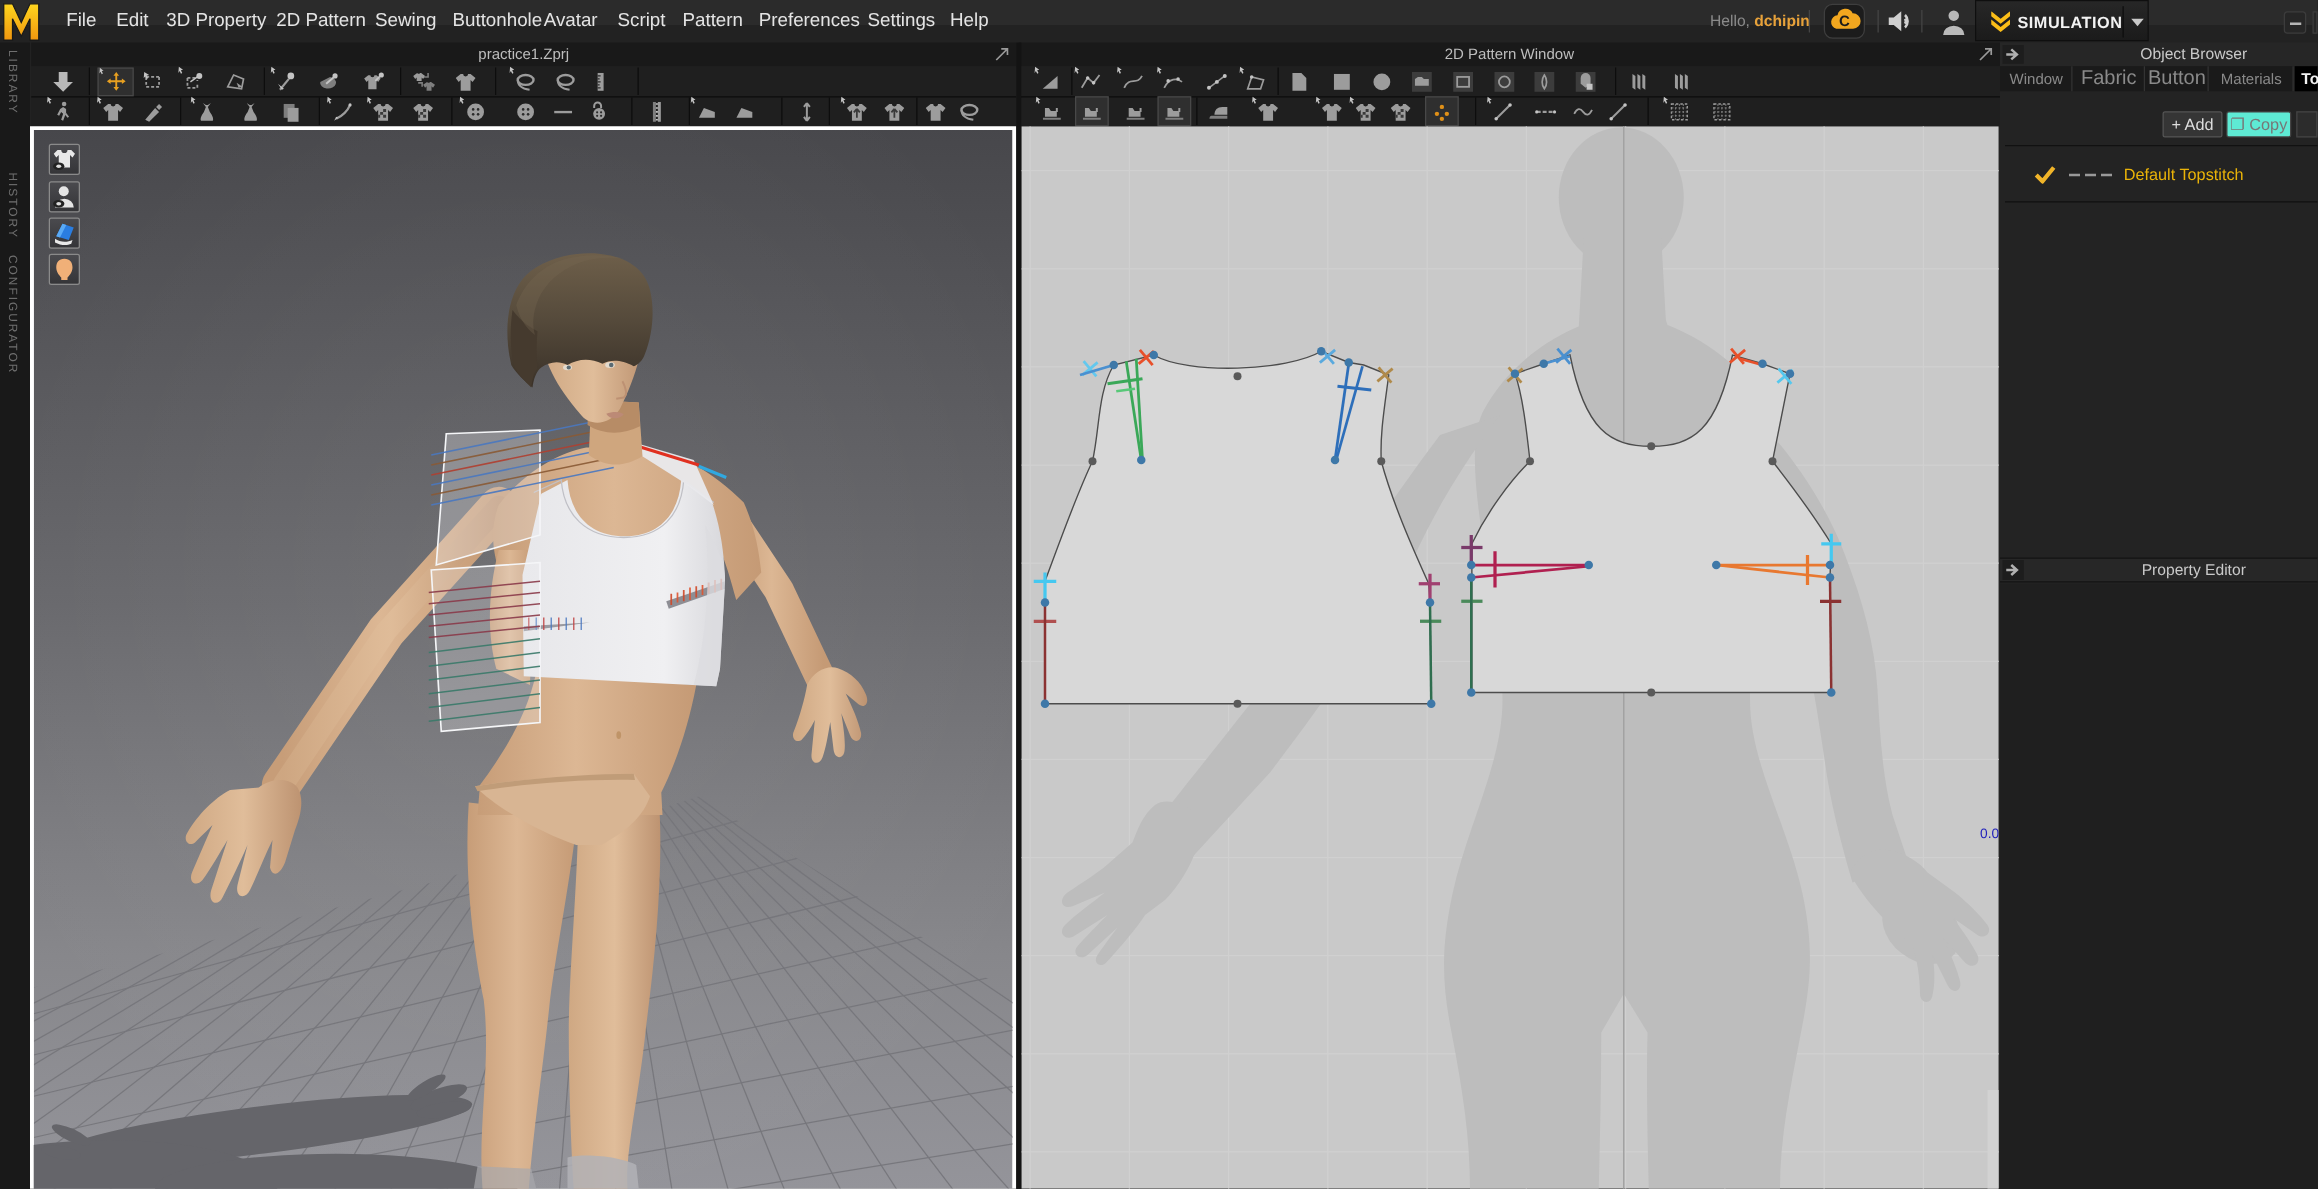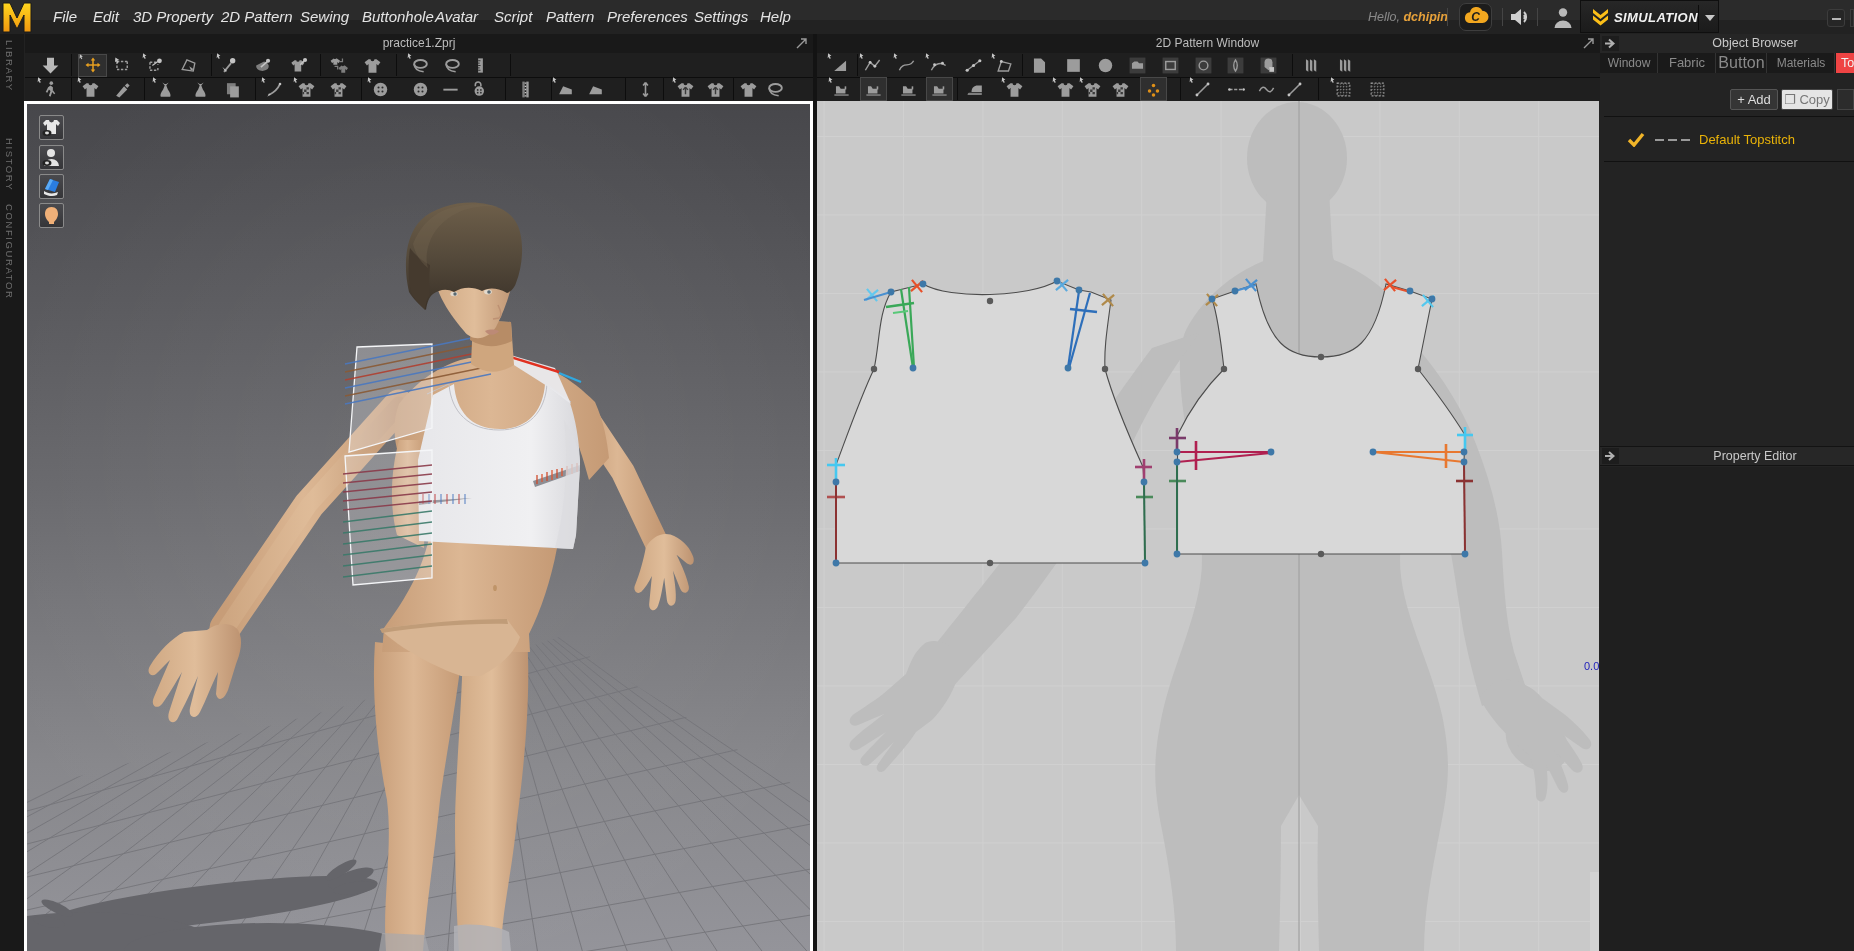--- a/index.html
+++ b/index.html
@@ -1,16 +1,16 @@
 <!DOCTYPE html>
 <html><head><meta charset="utf-8"><style>
 *{margin:0;padding:0;box-sizing:border-box;}
 html,body{width:1854px;height:951px;overflow:hidden;background:#222;font-family:"Liberation Sans",sans-serif;}
 .abs{position:absolute;}
-#menubar{left:0;top:0;width:1854px;height:20px;background:#2b2b2b;font-style:italic;}
+#menubar{left:0;top:0;width:1854px;height:20px;background:#2b2b2b;}
 .mitem{position:absolute;top:0;height:34px;line-height:34px;color:#e4e4e4;font-size:15px;}
 #sidebar{left:0;top:34px;width:24px;height:917px;background:#191919;}
 .vtext{position:absolute;left:4px;width:16px;color:#6f6f6f;font-size:9.5px;letter-spacing:1.6px;writing-mode:vertical-lr;}
 .ptitle{background:#191919;color:#bdbdbd;font-size:12px;text-align:center;line-height:19px;}
 .tbar{background:#1f1f1f;}
 .sep{position:absolute;width:1px;background:#0d0d0d;}
 .ic{position:absolute;}
 </style></head>
 <body>
 <svg width="0" height="0" style="position:absolute">
@@ -588,26 +588,26 @@
 <div class="sep" style="left:1180px;top:78px;height:22px"></div>
 <div class="sep" style="left:1318px;top:78px;height:22px"></div>
 <div class="abs" style="left:1600px;top:34px;width:254px;height:917px;background:#232323"></div>
 <div class="abs" style="left:1600px;top:34px;width:254px;height:19px;background:#262626"></div>
 <div class="abs" style="left:1602px;top:36px;width:17px;height:15px;background:#1d1d1d"><svg width="17" height="15" viewBox="0 0 17 15">
       <path d="M3 7.5 h7 M7 3.5 l4.5 4 L7 11.5" stroke="#b0b0b0" stroke-width="2" fill="none"></path>
     </svg></div>
 <div class="abs" style="left:1650px;top:34px;width:210px;height:19px;color:#c9c9c9;font-size:12.5px;text-align:center;line-height:19px">Object Browser</div>
 <div class="abs" style="left:1600px;top:53px;width:254px;height:20px;background:#1a1a1a"></div>
 <div class="abs" style="left:1601px;top:53px;width:57px;height:20px;color:#8a8a8a;font-size:12px;text-align:center;line-height:20px;border-right:1px solid #333">Window</div>
-<div class="abs" style="left:1659px;top:53px;width:57px;height:20px;color:#8a8a8a;font-size:13px;text-align:center;line-height:20px;border-right:1px solid #333">Fabric</div>
+<div class="abs" style="left:1659px;top:53px;width:57px;height:20px;color:#8a8a8a;font-size:16px;text-align:center;line-height:20px;border-right:1px solid #333">Fabric</div>
 <div class="abs" style="left:1717px;top:53px;width:50px;height:20px;color:#8a8a8a;font-size:16px;text-align:center;line-height:20px;border-right:1px solid #333">Button</div>
 <div class="abs" style="left:1768px;top:53px;width:67px;height:20px;color:#8a8a8a;font-size:12px;text-align:center;line-height:20px;border-right:1px solid #333">Materials</div>
-<div class="abs" style="left:1836px;top:53px;width:18px;height:20px;background:#ef4444;color:#f2f2f2;font-size:12.5px;font-weight:normal;text-align:left;padding-left:5px;line-height:20px">To</div>
+<div class="abs" style="left:1836px;top:53px;width:18px;height:20px;background:#000000;color:#f2f2f2;font-size:12.5px;font-weight:bold;text-align:left;padding-left:5px;line-height:20px">To</div>
 <div class="abs" style="left:1730px;top:89px;width:48px;height:21px;background:#353535;border:1px solid #555;border-radius:2px;color:#dedede;font-size:13px;text-align:center;line-height:20px">+ Add</div>
-<div class="abs" style="left:1781px;top:89px;width:52px;height:21px;background:#e5e5e5;border:1px solid #444;border-radius:2px;color:#777;font-size:13px;text-align:center;line-height:20px">❐ Copy</div>
+<div class="abs" style="left:1781px;top:89px;width:52px;height:21px;background:#5eead4;border:1px solid #444;border-radius:2px;color:#777;font-size:13px;text-align:center;line-height:20px">❐ Copy</div>
 <div class="abs" style="left:1837px;top:89px;width:17px;height:21px;background:#2c2c2c;border:1px solid #444"></div>
 <div class="abs" style="left:1604px;top:116px;width:250px;height:1px;background:#111"></div>
 <svg class="abs" style="left:1627px;top:132px" width="18" height="15" viewBox="0 0 18 15">
     <path d="M2 8 l5 5 L16 2" stroke="#f0b429" stroke-width="3.4" fill="none"></path>
   </svg>
 <div class="abs" style="left:1655px;top:139px;width:36px;height:2px;background:repeating-linear-gradient(90deg,#999 0 9px,transparent 9px 13px)"></div>
 <div class="abs" style="left:1699px;top:132px;color:#eab308;font-size:13px">Default Topstitch</div>
 <div class="abs" style="left:1604px;top:161px;width:250px;height:1px;background:#111"></div>
 <div class="abs" style="left:1600px;top:446px;width:254px;height:20px;background:#272727;border-top:1px solid #131313;border-bottom:1px solid #131313"></div>
 <div class="abs" style="left:1602px;top:448px;width:17px;height:16px;background:#1d1d1d"><svg width="17" height="16" viewBox="0 0 17 15">

